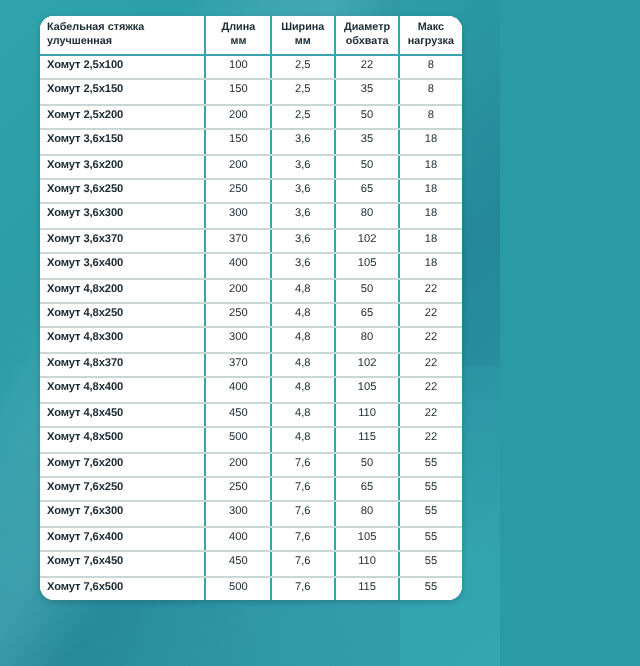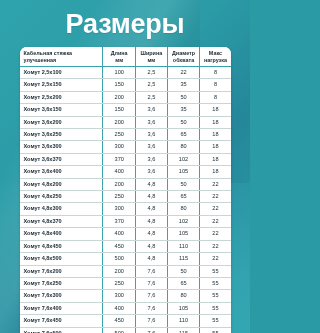--- a/index.html
+++ b/index.html
@@ -131,21 +131,20 @@
   col.c-len   { width: 15.5%; }
   col.c-wid   { width: 15.0%; }
   col.c-dia   { width: 15.5%; }
   col.c-load  { width: 14.5%; }
 </style>
 </head>
 <body>
 
 <div class="poster">
 
-  <h1 class="title">Размеры</h1>
 
   <div class="table-card">
     <table class="sizes">
       <colgroup>
         <col class="c-name">
           <col class="c-len">
           <col class="c-wid">
           <col class="c-dia">
           <col class="c-load">
       </colgroup>

